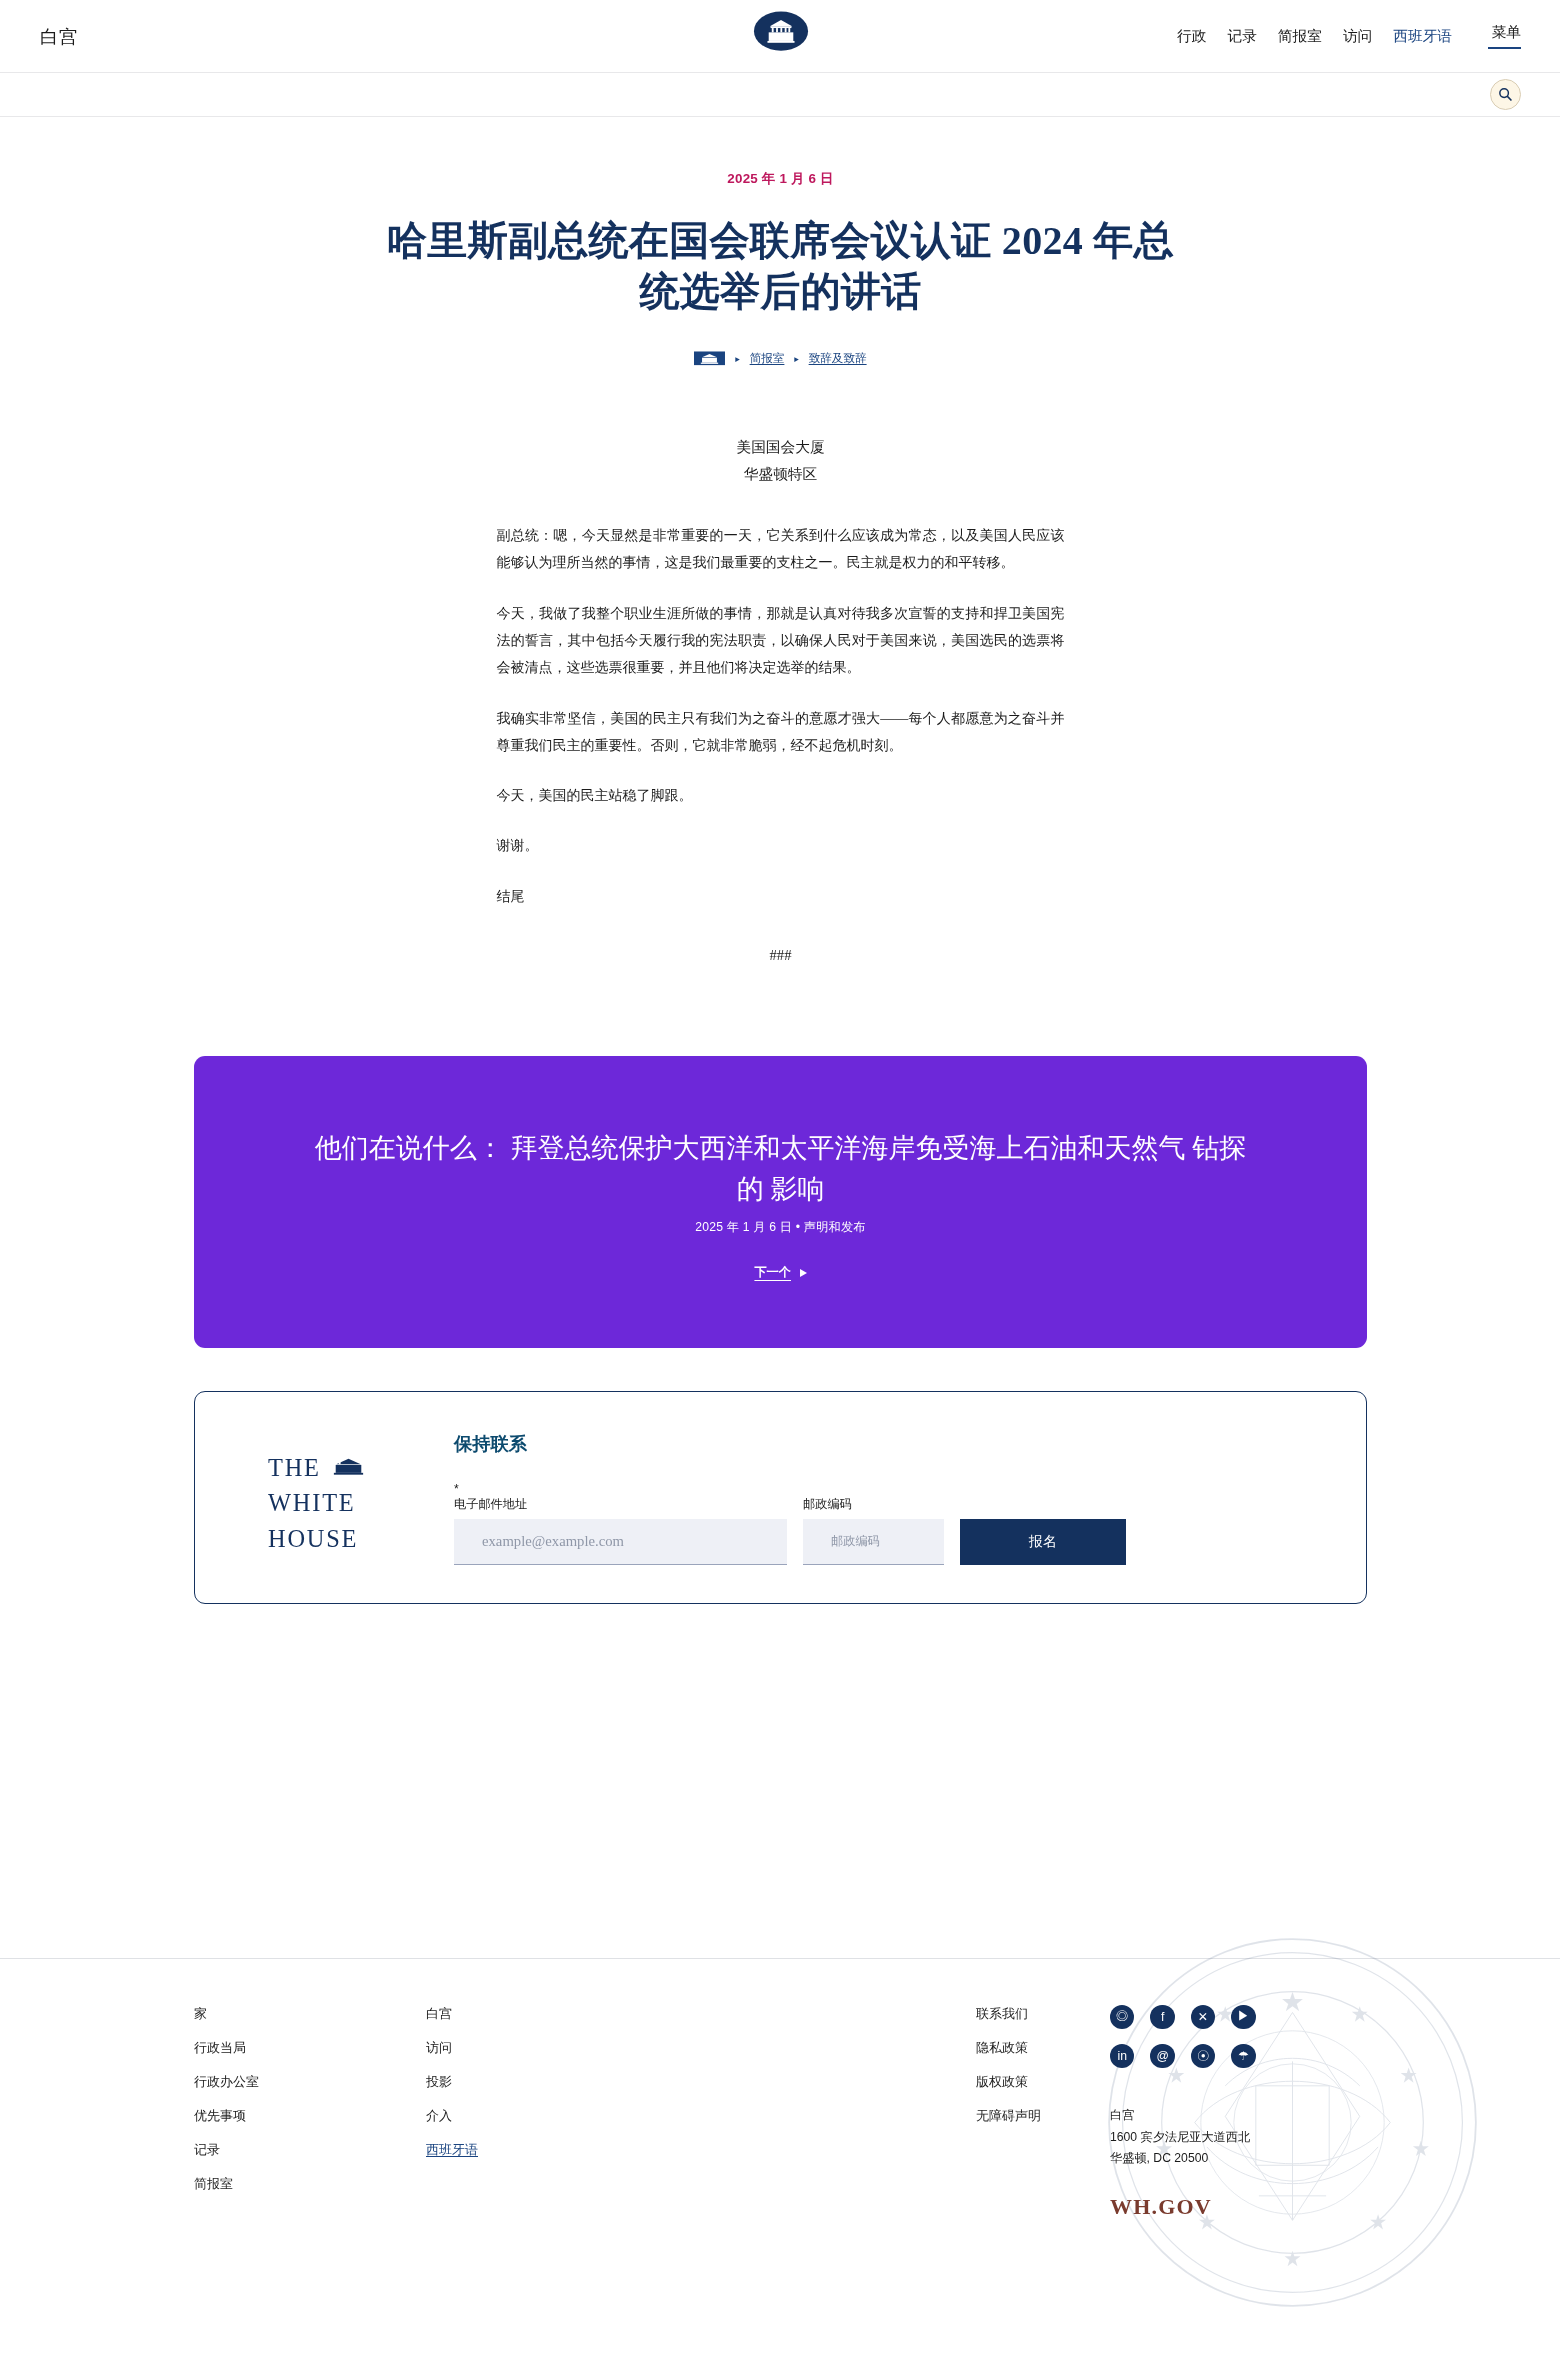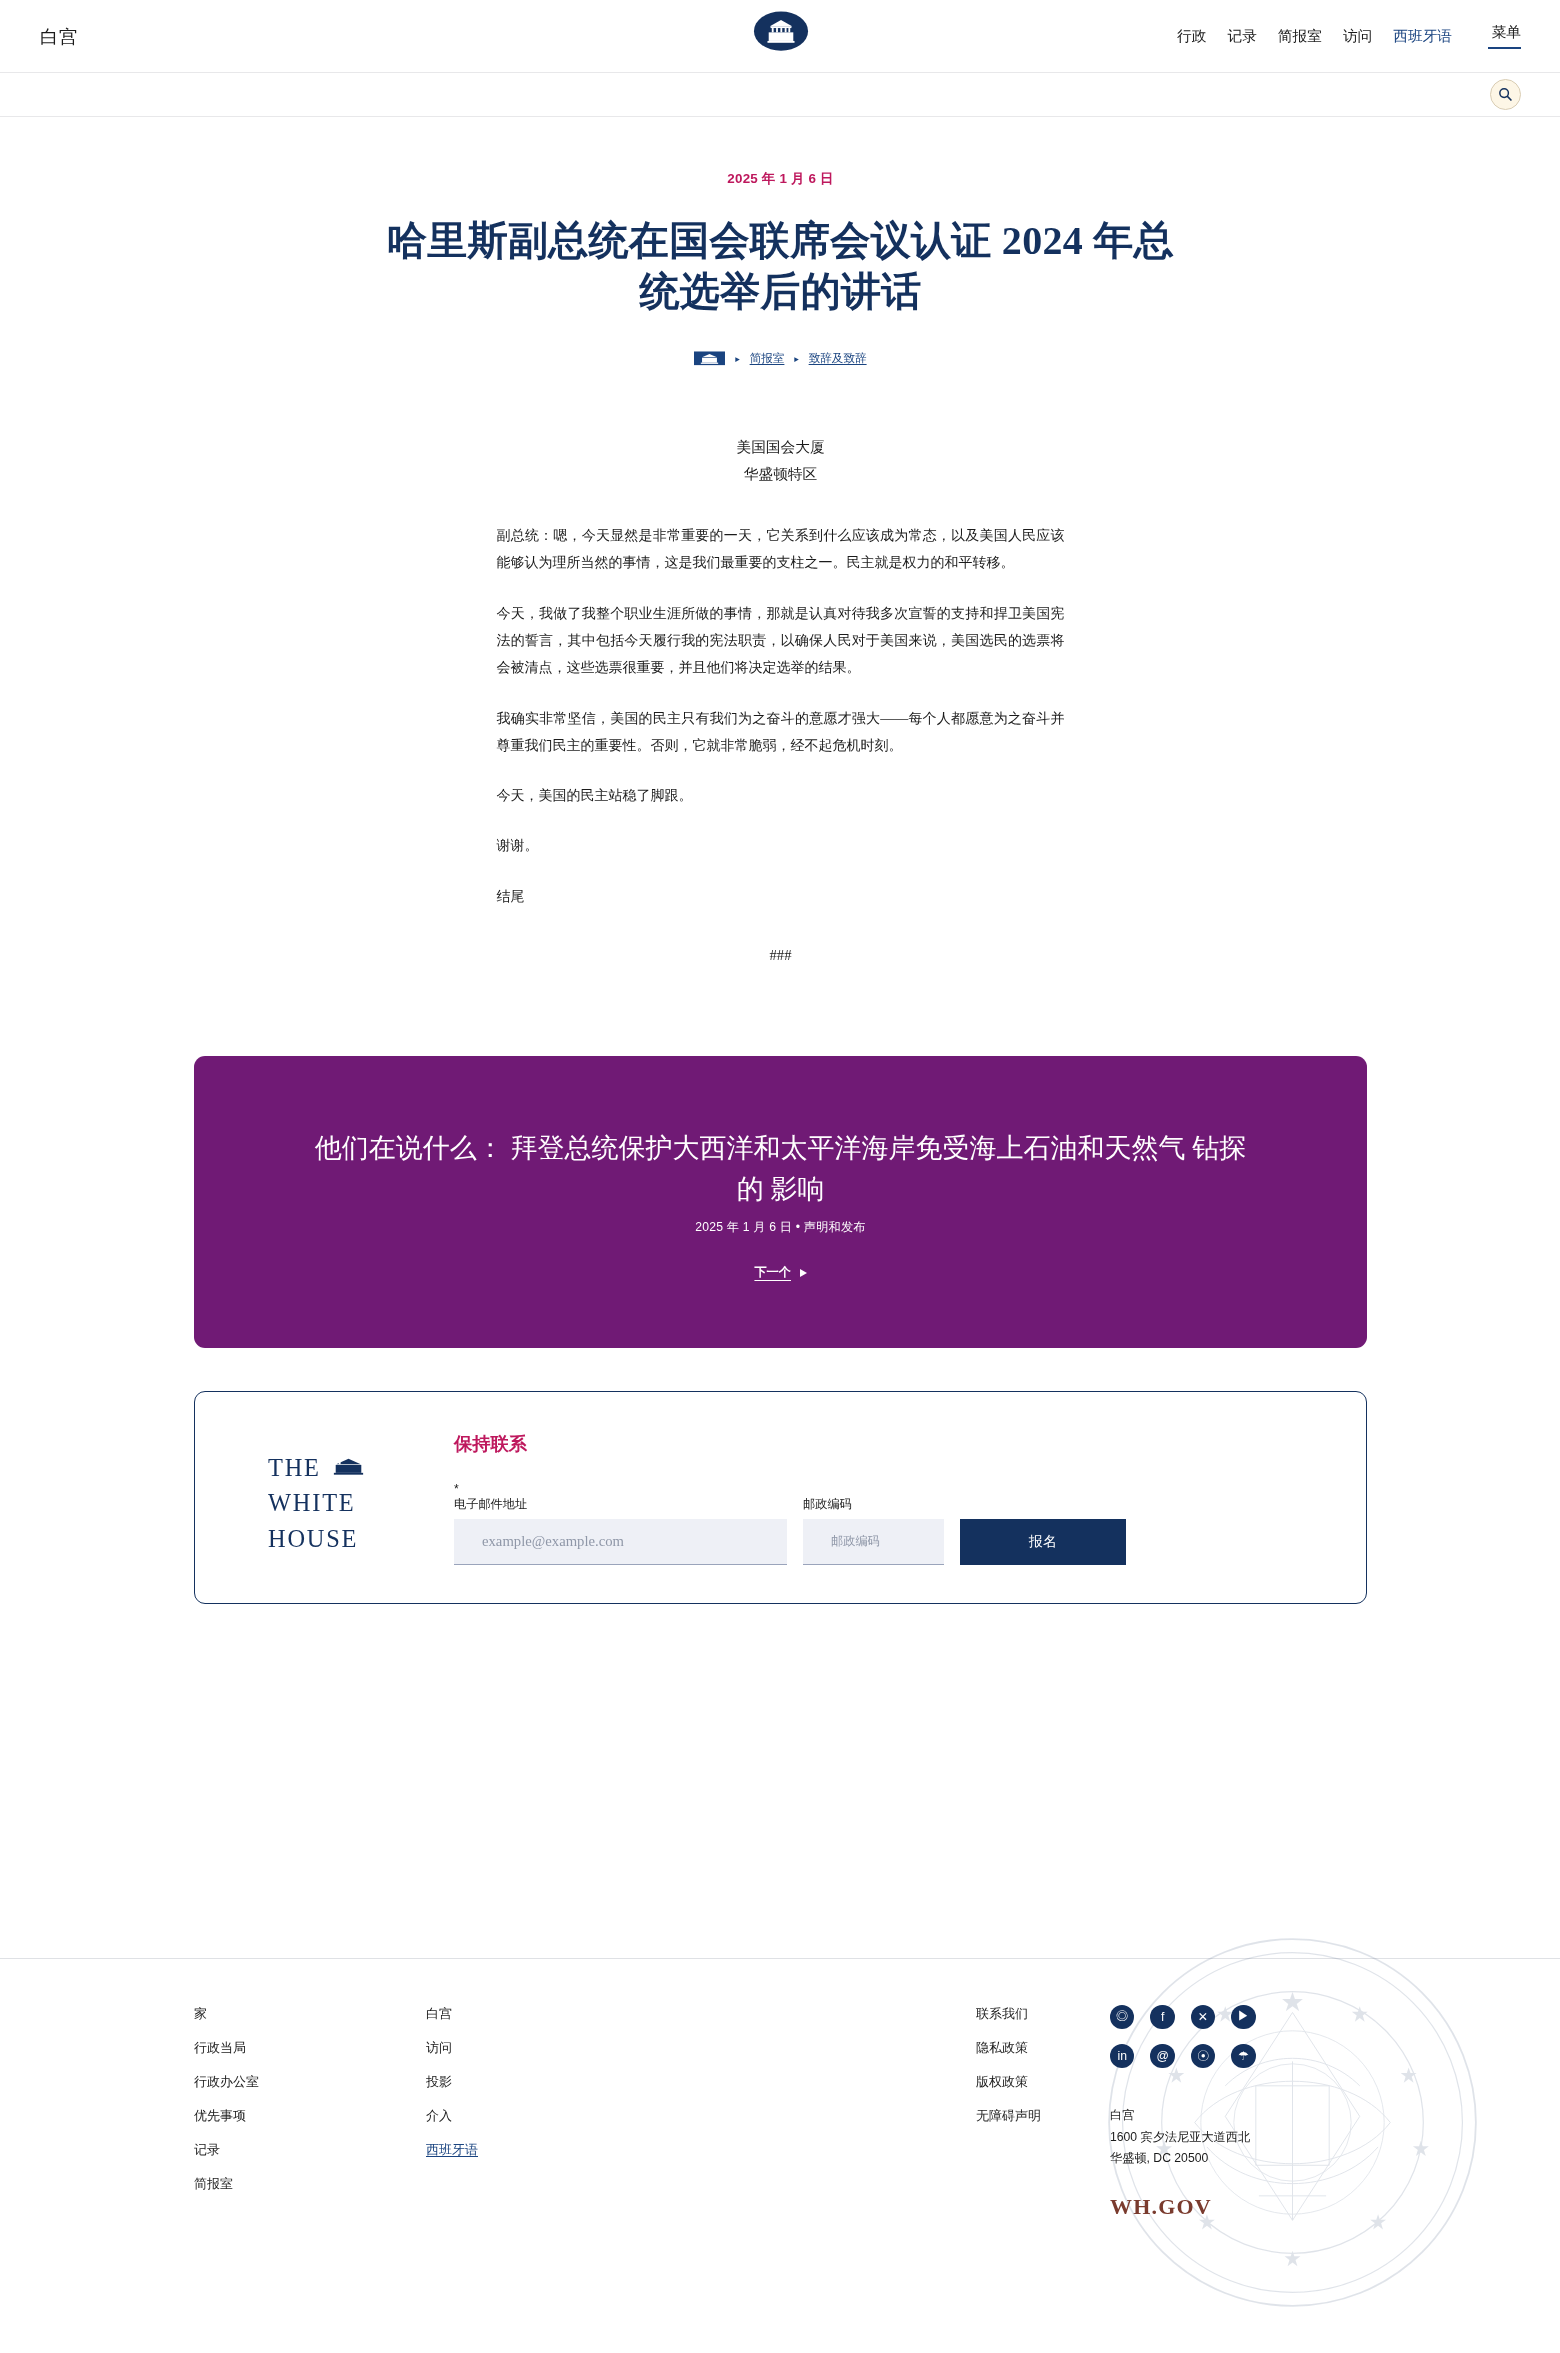--- a/index.html
+++ b/index.html
@@ -137,21 +137,21 @@
     margin: 37px auto 0;
     text-align:center;
     font-family: "Liberation Serif", serif;
     font-size: 14.7px;
     color:#1b1b1b;
   }
 
   
   .next-banner {
     margin: 92px 194px 0;
-    background: #701a75;
+    background: #6d28d9;
     border-radius: 11px;
     padding: 72px 110px 67px;
     color:#fff;
     text-align:center;
   }
   .next-banner .nb-title {
     font-family: "Liberation Serif", serif;
     font-size: 27px;
     line-height: 1.5;
     font-weight: 400;
@@ -202,21 +202,21 @@
   .nl-logo .word {
     font-size: 24.4px;
     letter-spacing: 1.8px;
     font-weight: 400;
   }
   .nl-logo .mini-seal { width: 39px; height: 21px; }
   .nl-form { flex: 1; padding-top: 3.7px; }
   .nl-head {
     font-family: Liberation Mono, monospace;
     font-size: 18.3px;
-    color: #be185d;
+    color: #0c4a6e;
     font-weight: 700;
   }
   .nl-fields {
     margin-top: 26px;
     display:flex;
     align-items:flex-end;
     gap: 16px;
   }
   .field { display:flex; flex-direction: column; }
   .field.email { width: 333px; }

